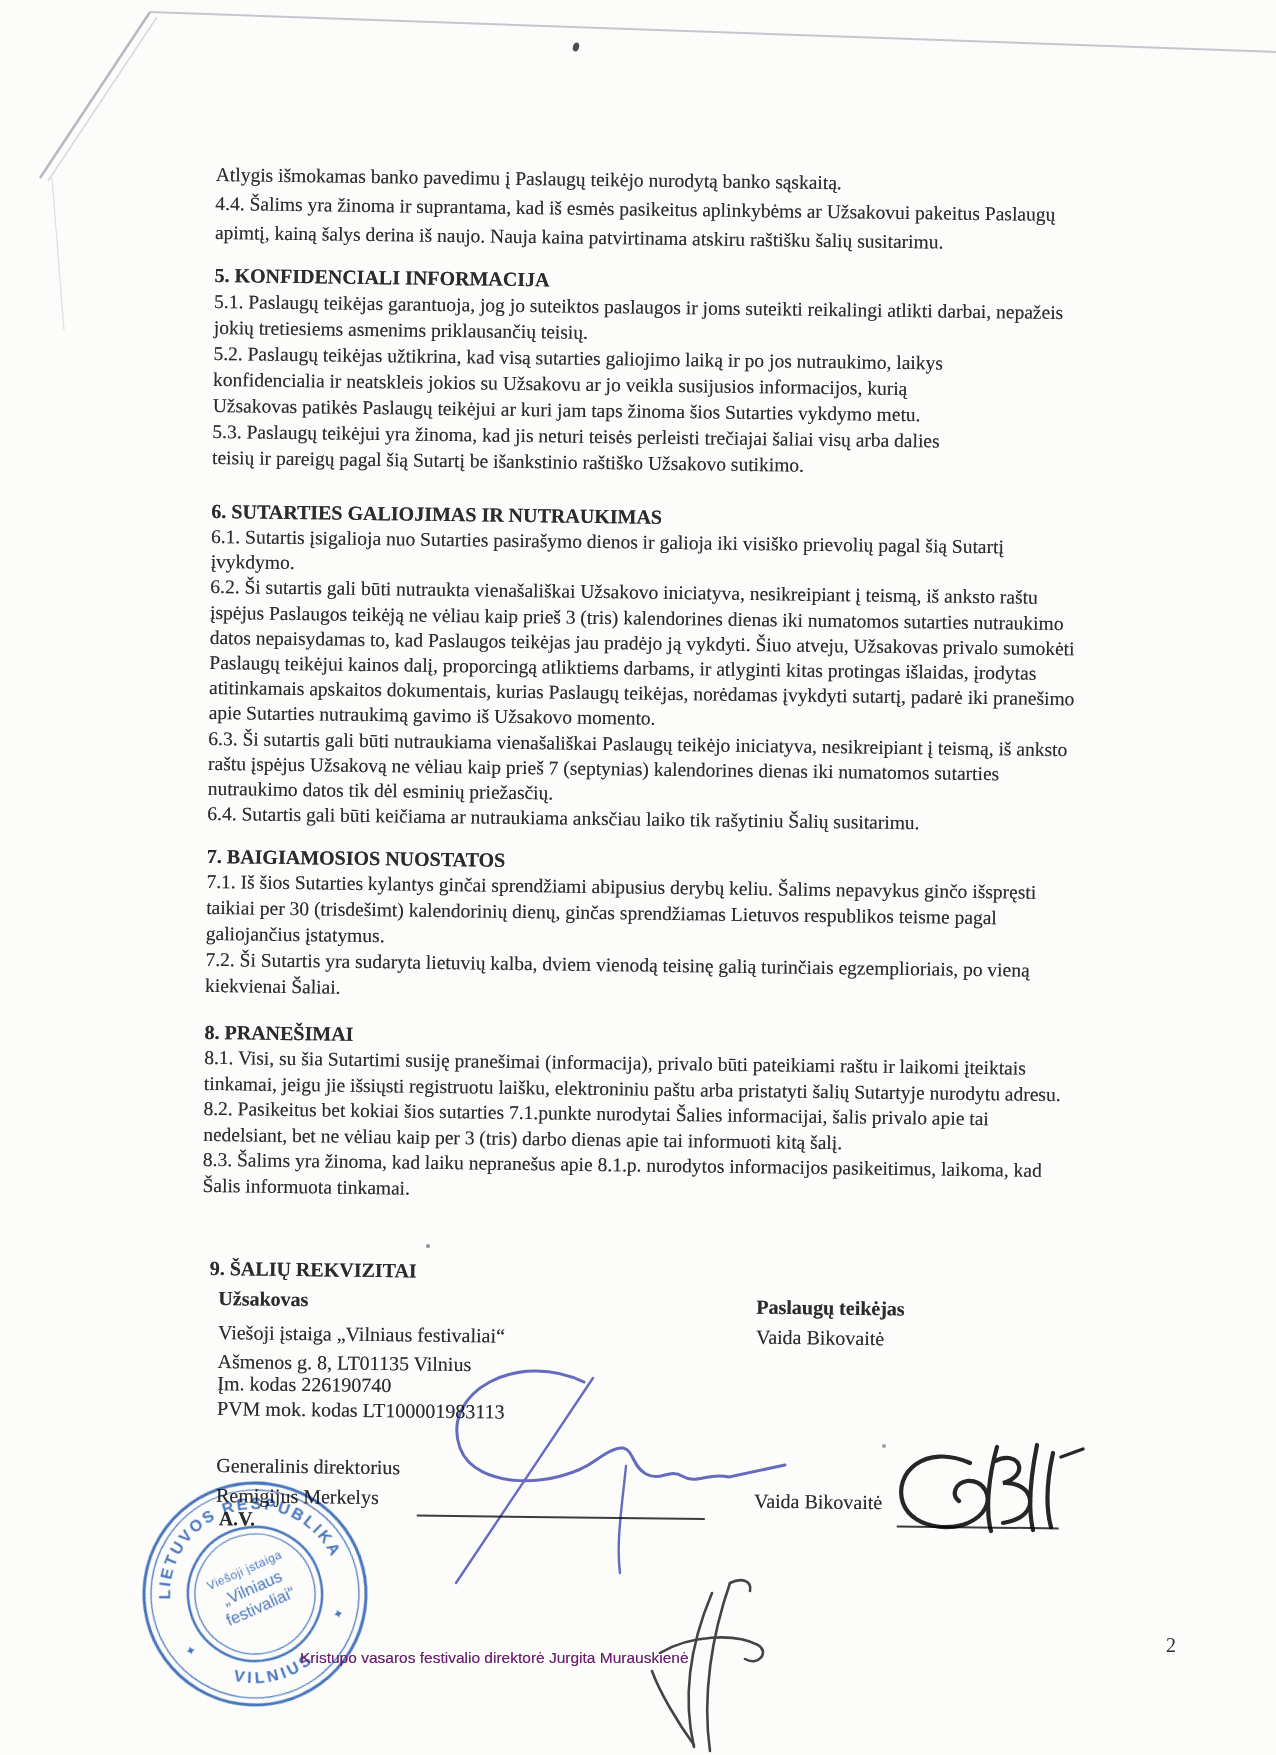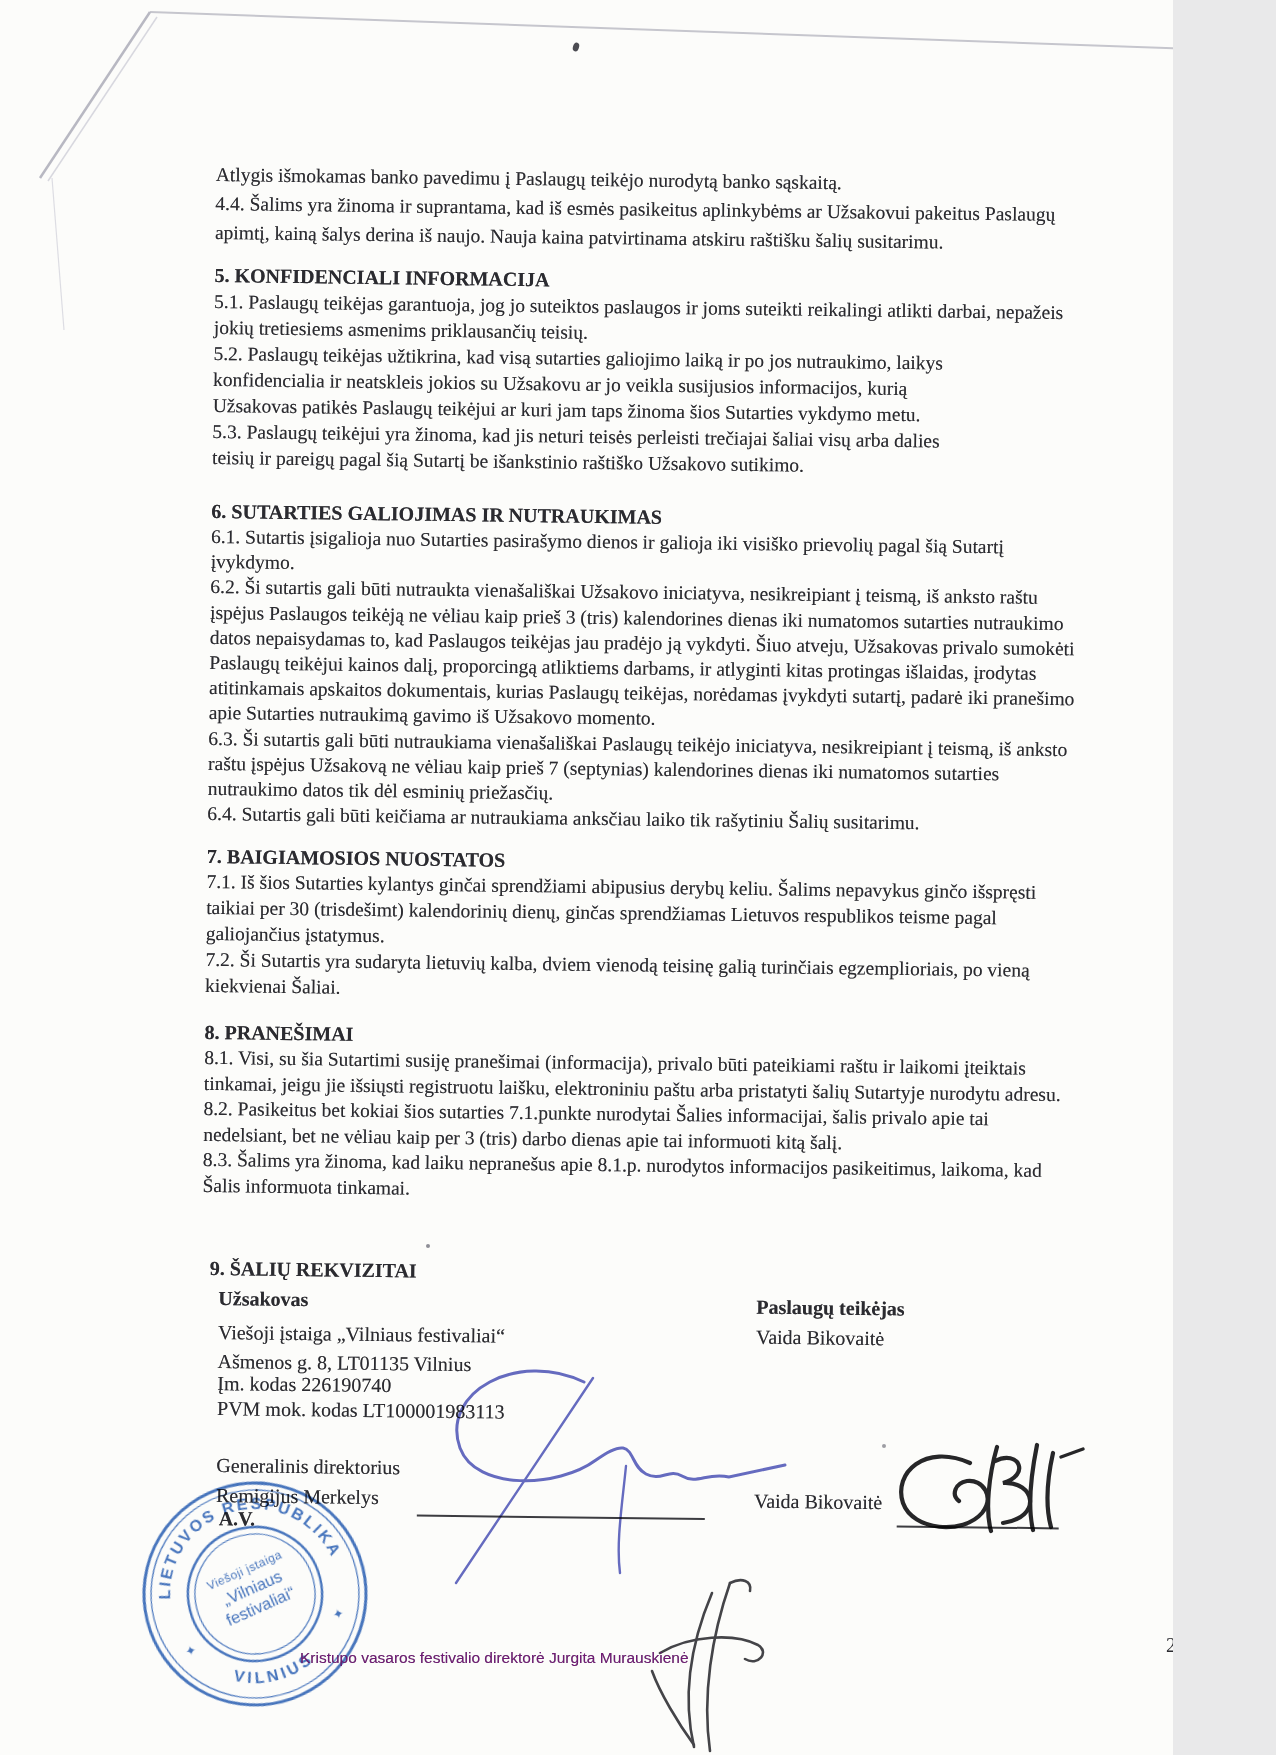--- a/index.html
+++ b/index.html
@@ -1,16 +1,16 @@
 <!DOCTYPE html>
 <html><head>
 <meta charset="utf-8">
 <style>
   html,body{margin:0;padding:0;background:#e9e9ea;}
-  .page{position:relative;width:1173px;height:1755px;background:#fcfcfa;overflow:hidden;
+  .page{position:relative;width:1276px;height:1755px;background:#fcfcfa;overflow:hidden;
         font-family:"Liberation Serif",serif;color:#2b2b30;}
   .artifacts{position:absolute;left:0;top:0;pointer-events:none;}
   .main{position:absolute;left:216px;top:160px;width:884px;
         transform:rotate(.75deg);transform-origin:0 0;}
   .line{white-space:nowrap;font-size:19.5px;line-height:25.2px;
         text-shadow:0 0 .6px rgba(43,43,48,.5);}
   .intro .line{line-height:29px;}
   .heading{font-weight:bold;font-size:20px;line-height:25px;white-space:nowrap;
         text-shadow:0 0 .6px rgba(25,25,30,.6);}
   .sec5{margin-top:15px}.sec5 .heading{line-height:27px}.sec5 .line{line-height:26px}

